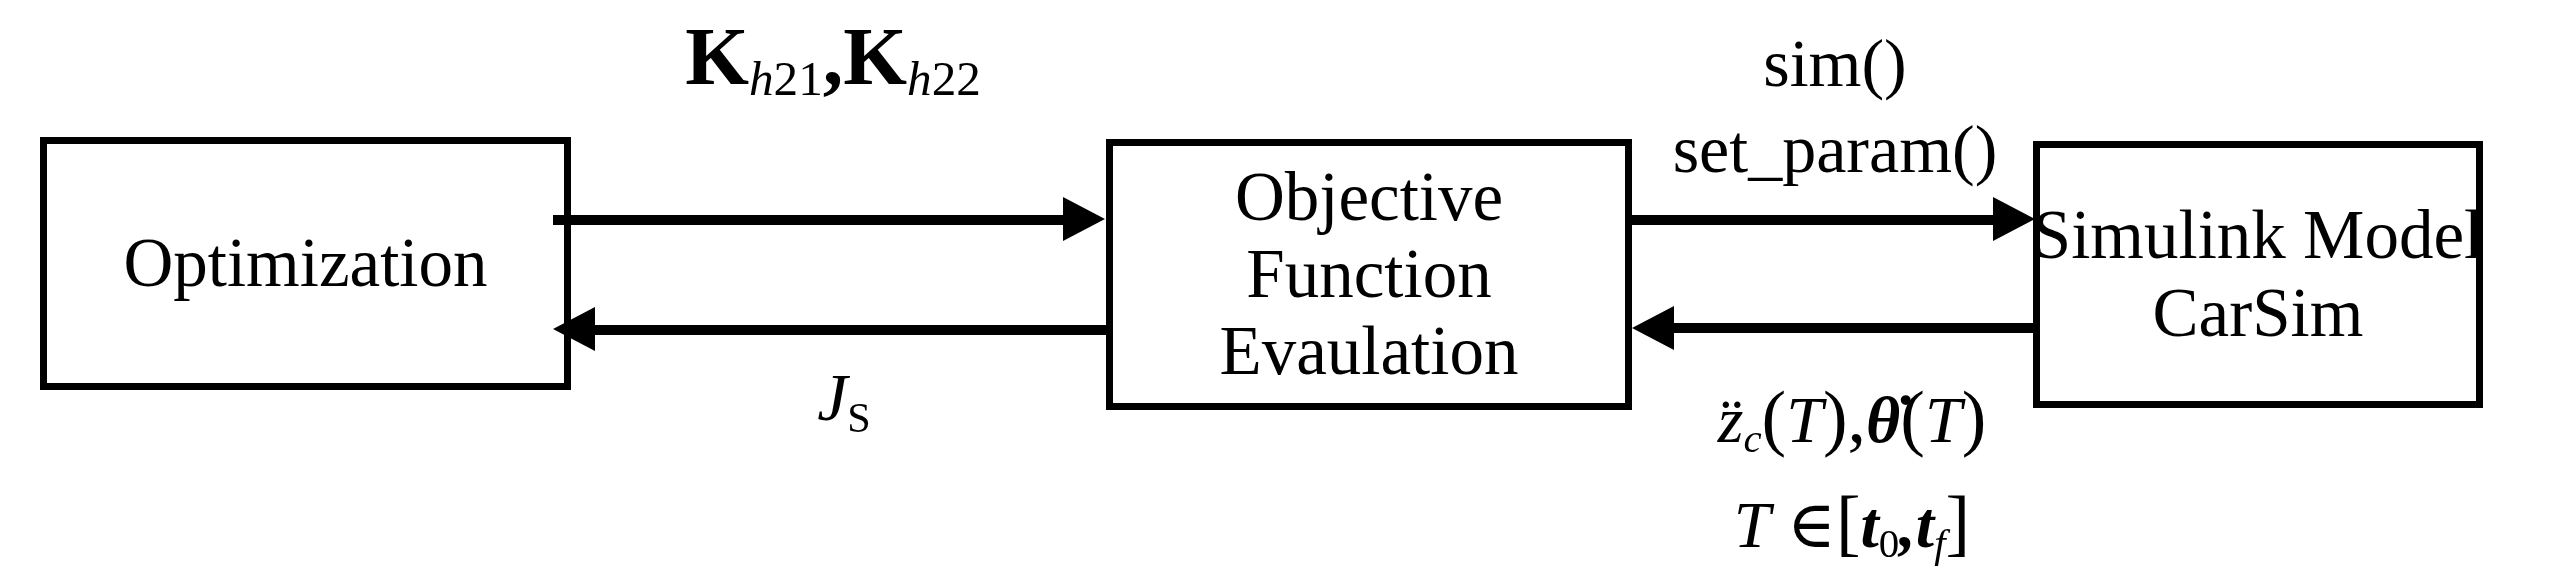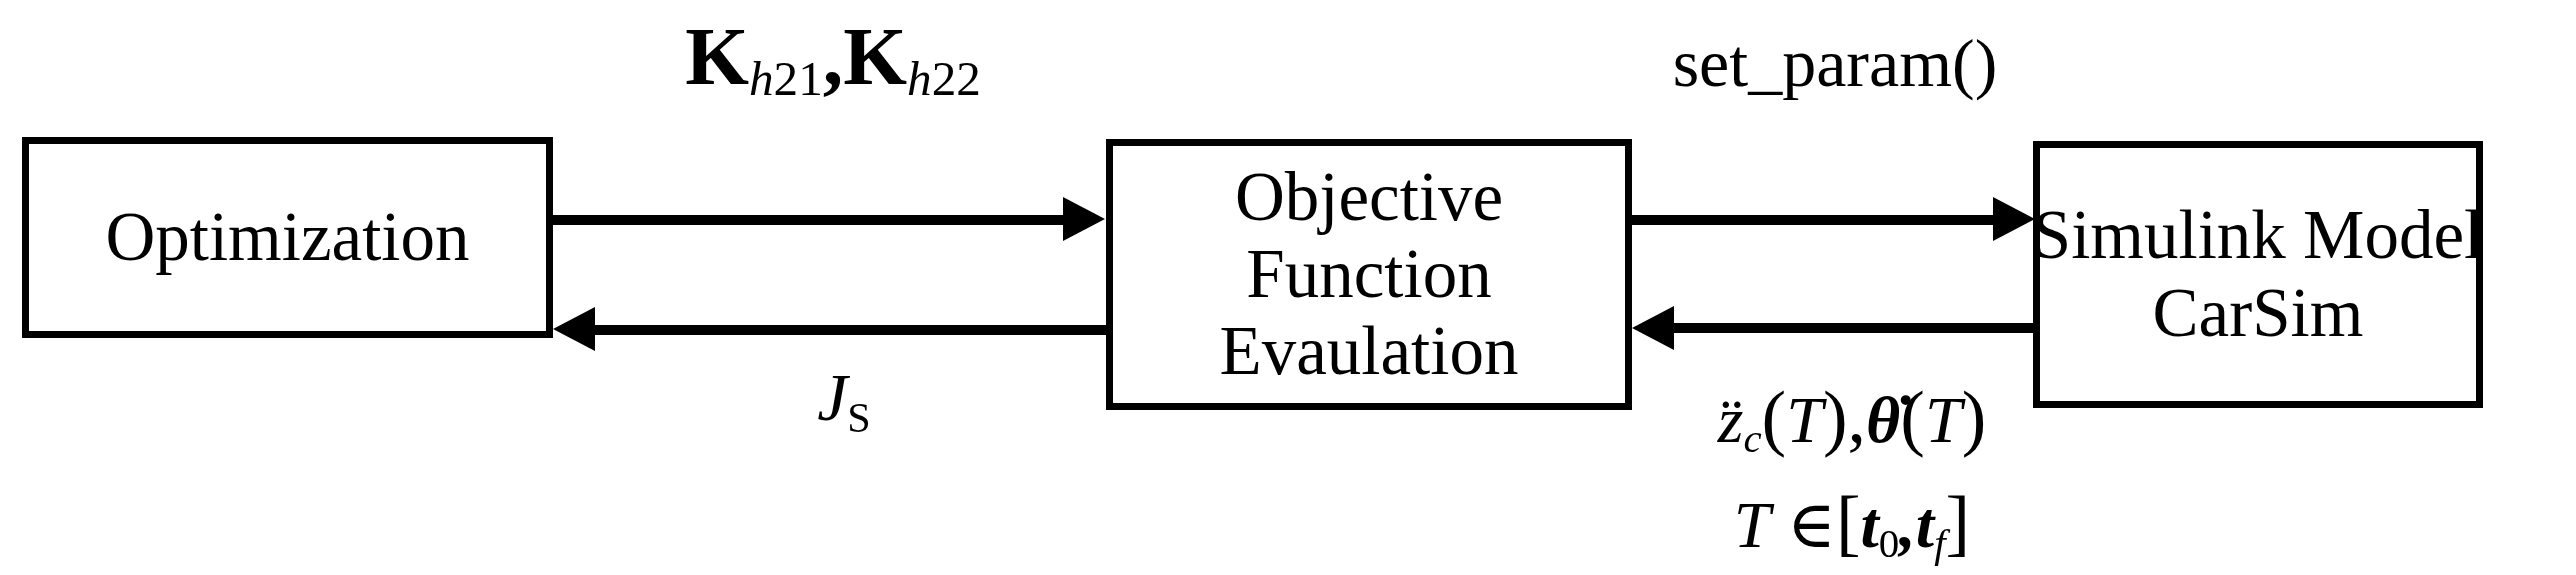--- a/index.html
+++ b/index.html
@@ -43,21 +43,21 @@
   .lbl-math .bv{font-style:italic;font-weight:bold;}
   .lbl-math .big{font-size:1.12em;}
   .lbl-math sub{font-size:0.62em;vertical-align:-0.25em;line-height:0;}
   .lbl-math sub .v{font-style:italic;}
 </style>
 </head>
 <body>
 
 <div class="stage">
 
-  <div class="box" style="left:22px;top:137px;width:531px;height:201px;">
+  <div class="box" style="left:40px;top:137px;width:531px;height:253px;">
     <div>Optimization</div>
   </div>
 
   <div class="box" style="left:1106px;top:139px;width:526px;height:271px;">
     <div>Objective</div>
     <div>Function</div>
     <div>Evaulation</div>
   </div>
 
   <div class="box" style="left:2033px;top:141px;width:450px;height:267px;">
@@ -77,20 +77,21 @@
   <div class="shaft" style="left:1672px;top:323px;width:368px;"></div>
   <div class="head l" style="left:1632px;top:306px;"></div>
 
   <div class="lbl lbl-gains" style="left:833px;top:7px;">
     <div><span>K</span><sub><span class="v">h</span><span>21</span></sub><span>,</span><span>K</span><sub><span class="v">h</span><span>22</span></sub></div>
   </div>
 
   <div class="lbl lbl-cost" style="left:844px;top:358px;"><span class="v">J</span><sub>S</sub></div>
 
   <div class="lbl lbl-calls" style="left:1835px;top:21px;">
+    <div>sim()</div>
     <div>set_param()</div>
   </div>
 
   <div class="lbl lbl-math" style="left:1852px;top:365px;">
     <div><span class="v">z̈</span><sub><span class="v">c</span></sub><span class="big">(</span><span class="v">T</span><span class="big">),</span><span class="bv">θ̇</span><span class="big">(</span><span class="v">T</span><span class="big">)</span></div>
     <div><span class="v">T</span>&nbsp;<span>∈</span><span class="big">[</span><span class="bv">t</span><sub>0</sub><span class="bv">,</span><span class="bv">t</span><sub><span class="v">f</span></sub><span class="big">]</span></div>
   </div>
 
 </div>
 

